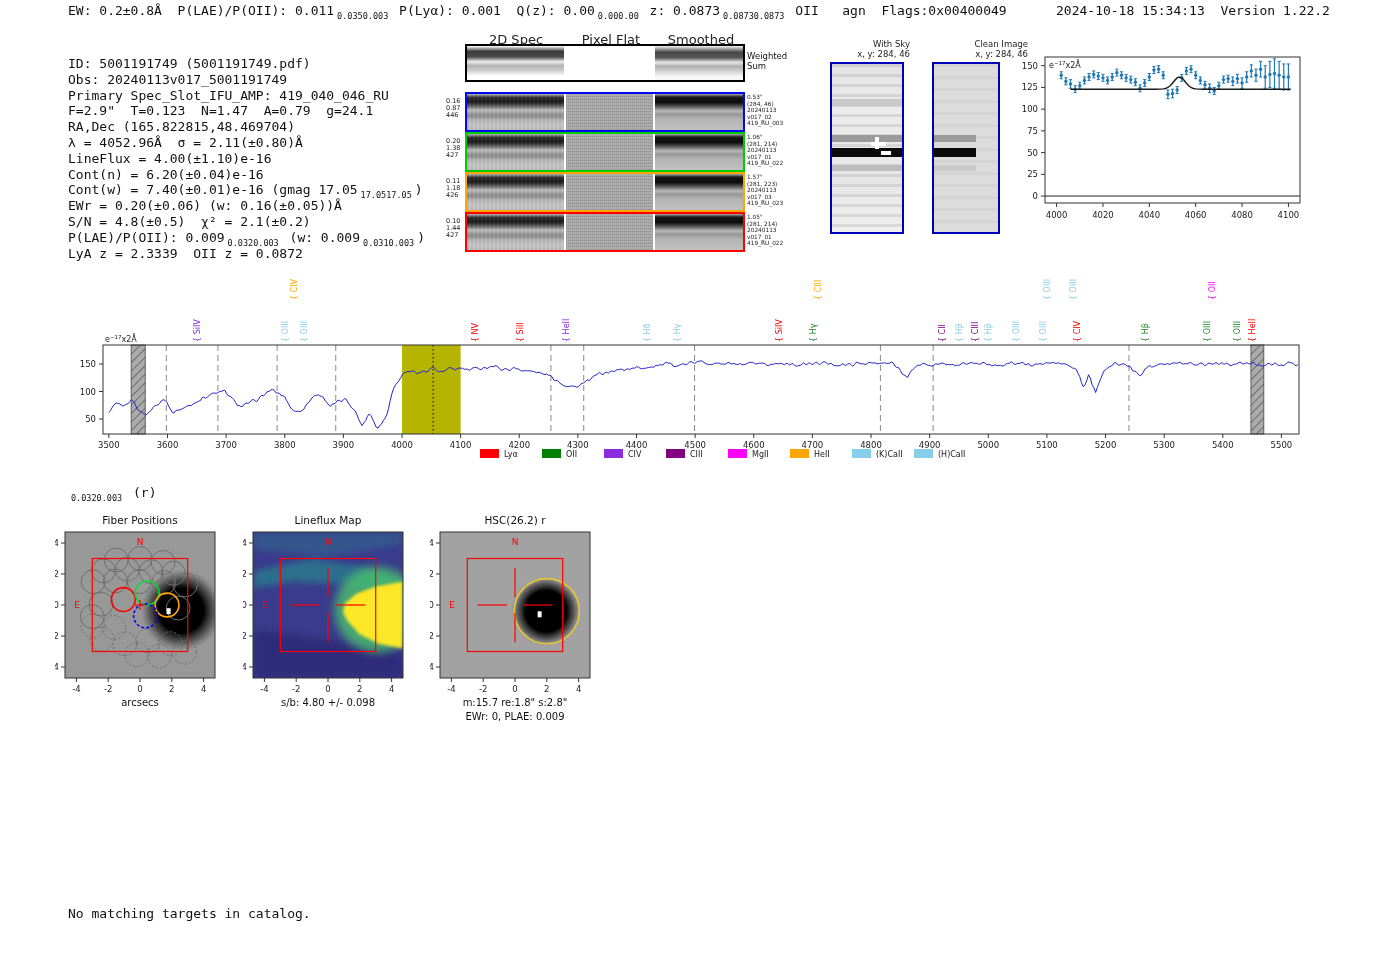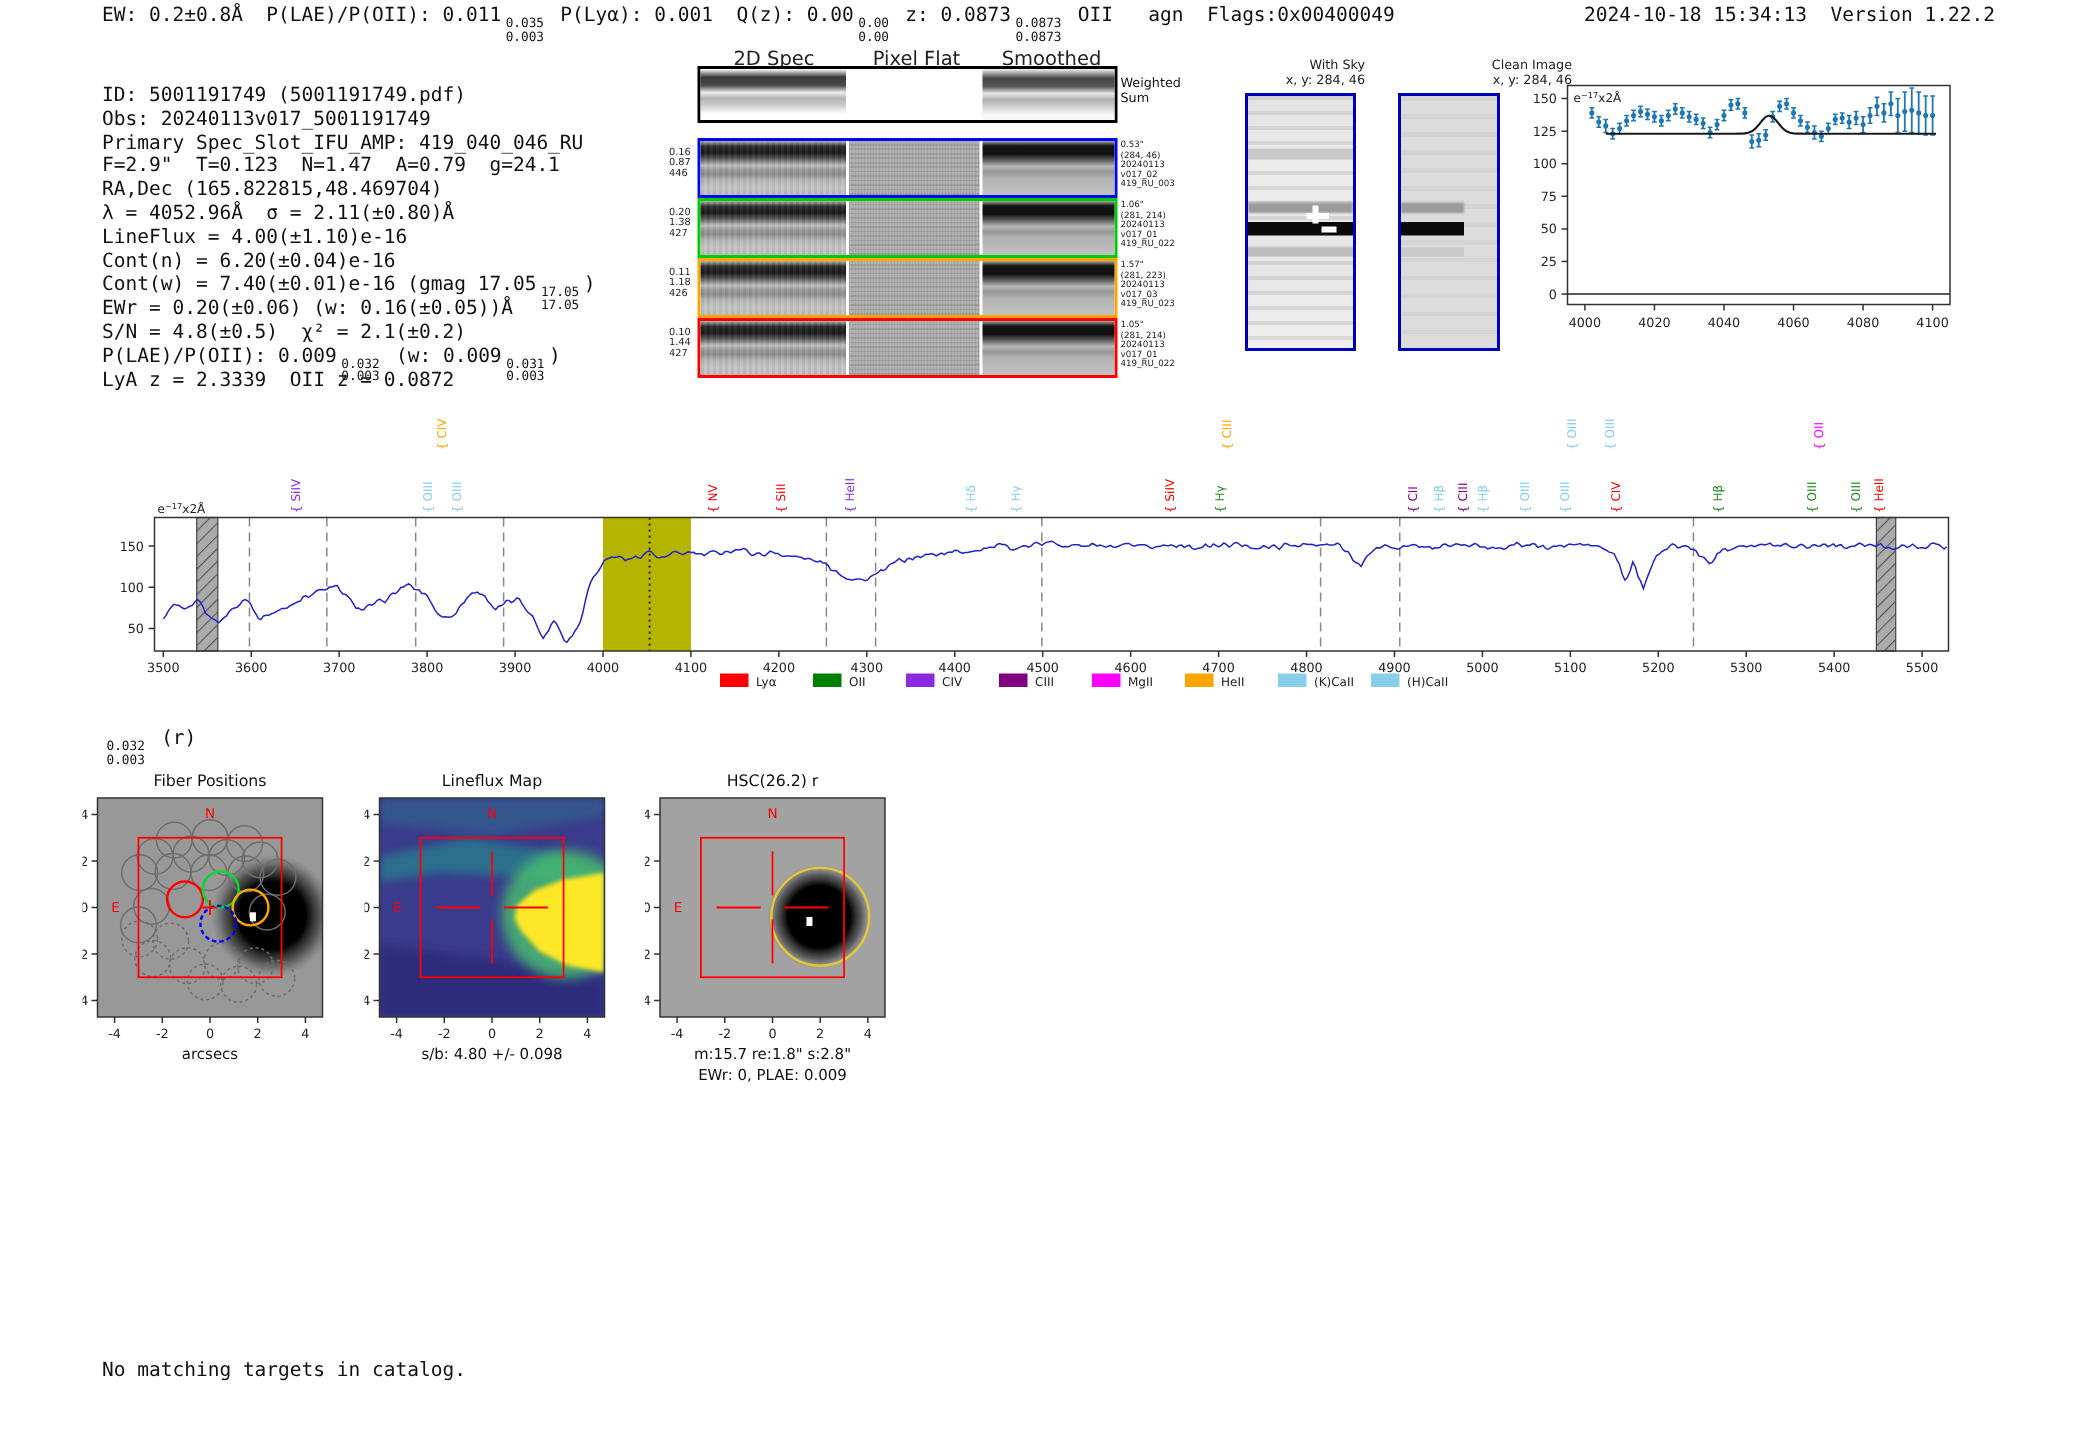--- a/index.html
+++ b/index.html
@@ -1,21 +1,21 @@
 <!DOCTYPE html>
 <html><head>
 <meta charset="utf-8">
 <style>
   html,body{margin:0;padding:0;background:#fff;}
   .page{position:relative;width:1400px;height:926px;background:#ffffff;overflow:hidden;
         font-family:"DejaVu Sans Mono",monospace;color:#111;}
   .abs{position:absolute;}
   .hdr-line{position:absolute;top:3px;left:68px;font-size:13px;white-space:pre;}
   .hdr-right{position:absolute;top:3px;left:1056px;font-size:13px;white-space:pre;}
-  .frac{display:inline-flex;flex-direction:column;font-size:8.5px;line-height:8.5px;
+  .frac{display:inline-flex;flex-direction:row;font-size:8.5px;line-height:8.5px;
         vertical-align:-4px;margin:0 3px;text-align:right;}
   .info-block{position:absolute;left:68px;top:36px;font-size:13px;line-height:15.8px;white-space:pre;margin-top:20px;}
   .info-line{height:15.8px;}
   .hscdex-line{position:absolute;left:68px;top:485px;font-size:13px;white-space:pre;}
   .notes{position:absolute;left:68px;top:875px;font-size:13px;line-height:15.5px;white-space:pre;}
 
   
   .grid2d{position:absolute;left:446px;top:28px;width:360px;height:232px;}
   .g2h{position:absolute;top:4px;transform:translateX(-50%);font-family:"DejaVu Sans",sans-serif;
        font-size:13px;color:#222;}
@@ -158,21 +158,21 @@
         <div>20240113</div>
         <div>v017_01</div>
         <div>419_RU_022</div>
       </div>
     </div>
 
   <div class="sky-title" style="left:824px;width:86px">
     <div>With Sky</div>
     <div>x, y: 284, 46</div>
   </div>
-  <div class="sky-title" style="left:968px;width:80px">
+  <div class="sky-title" style="left:948px;width:80px">
     <div>Clean Image</div>
     <div>x, y: 284, 46</div>
   </div>
   <div class="cutout" style="left:830px;width:70px">
     <div class="band bandD"></div>
     <div class="band bandA"></div>
     <div class="band bandB"></div>
     <div class="band bandC"></div>
     <div class="wcross" style="left:56%;top:46.5%;width:15px;height:4px"></div>
     <div class="wcross" style="left:62%;top:43.5%;width:4px;height:12px"></div>

